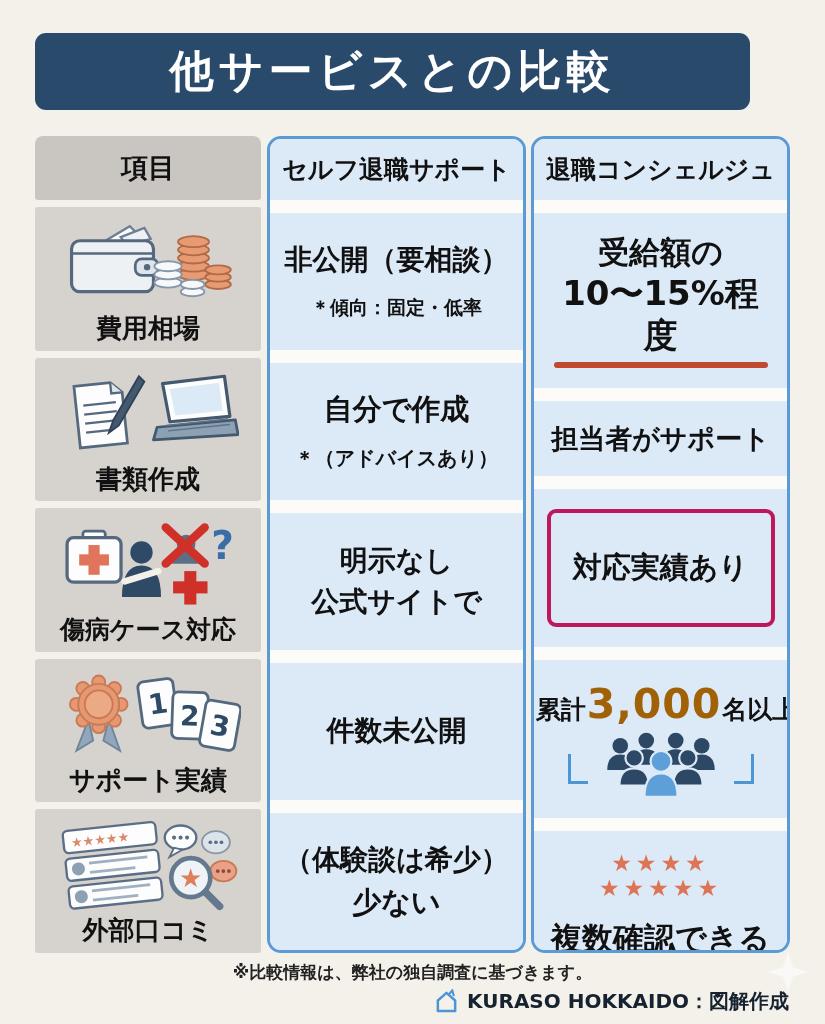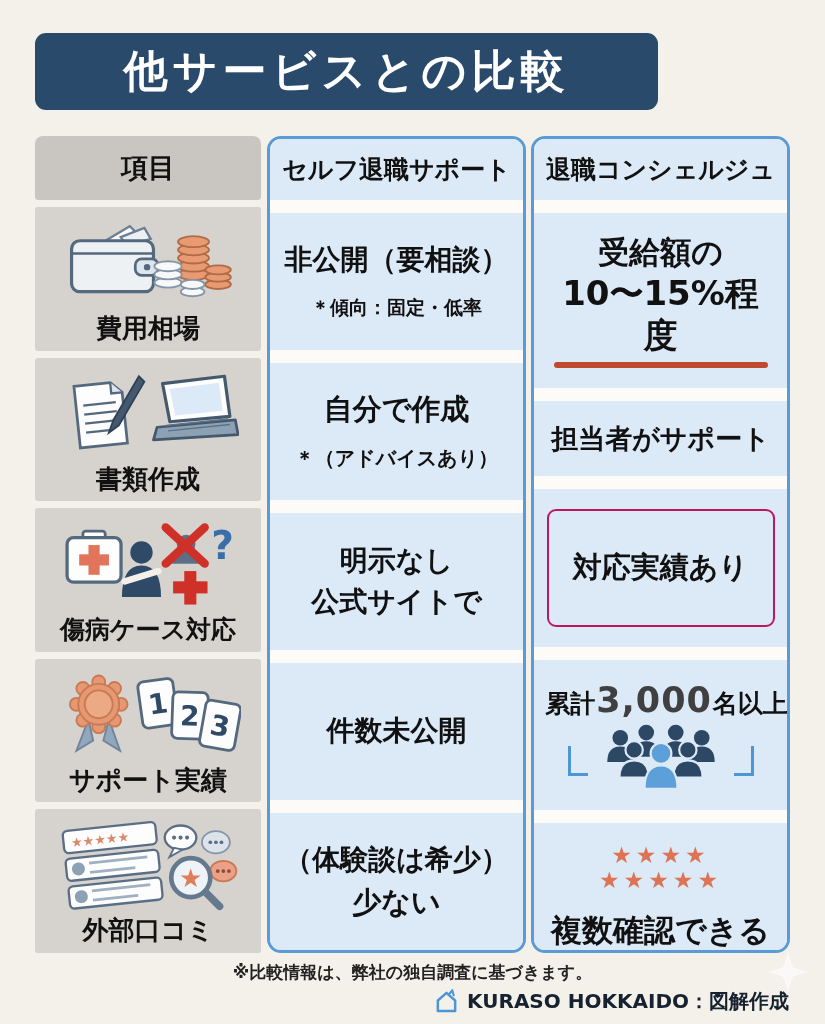--- a/index.html
+++ b/index.html
@@ -1,21 +1,21 @@
 <!DOCTYPE html>
 <html><head>
 <meta charset="utf-8">
 <style>
   * { margin:0; padding:0; box-sizing:border-box; }
   html,body { width:825px; height:1024px; }
   body { font-family:"DejaVu Sans", sans-serif; background:#f4f1ea; position:relative; overflow:hidden; color:#111; }
 
   .canvas { position:absolute; inset:0; width:825px; height:1024px; background:#f4f1ea; }
 
-  .title-bar { position:absolute; left:35px; top:33px; width:623px; height:77px;
+  .title-bar { position:absolute; left:35px; top:33px; width:715px; height:77px;
     background:#2a4a6b; border-radius:11px; display:flex; align-items:center; justify-content:center; }
   .title-text { color:#ffffff; font-size:44px; font-weight:bold; letter-spacing:5px; }
 
   .col { position:absolute; top:136px; height:817px; display:flex; flex-direction:column; }
 
   
   .col-items { left:35px; width:226px; gap:7px; }
   .items-header { flex:0 0 64px; background:#c9c6c1; border-radius:8px 8px 3px 3px;
     display:flex; align-items:center; justify-content:center; font-size:27px; font-weight:bold; }
   .item-cell { flex:1 1 0; background:#d6d3ce; border-radius:3px; display:flex; flex-direction:column;
@@ -34,27 +34,27 @@
     justify-content:center; text-align:center; padding:20px; }
 
   .cell-main { font-size:28px; font-weight:bold; line-height:1.3; white-space:nowrap; }
   .cell-sub  { font-size:19px; font-weight:bold; margin-top:16px; white-space:nowrap; }
   .cell-line { font-size:28px; font-weight:bold; line-height:1.45; white-space:nowrap; }
 
   .big-line1 { font-size:31px; font-weight:bold; line-height:1.25; }
   .big-line2 { font-size:34px; font-weight:bold; line-height:1.25; }
   .underbar { height:6px; width:214px; background:#bf4a2f; border-radius:3px; margin-top:5px; }
 
-  .highlight-box { border:2px solid #be185d; border-radius:9px; background:#dce9f7;
+  .highlight-box { border:4px solid #be185d; border-radius:9px; background:#dce9f7;
     width:228px; height:118px; display:flex; align-items:center; justify-content:center;
     font-size:29px; font-weight:bold; white-space:nowrap; }
 
   .tally-line { display:flex; align-items:baseline; white-space:nowrap;margin-left:12px; }
   .tally-prefix, .tally-suffix { font-size:25px; font-weight:bold; }
-  .tally-number { font-size:35px; font-weight:bold; color:#404040; letter-spacing:1px; padding:0 1px;text-align:center; }
+  .tally-number { font-size:41px; font-weight:bold; color:#a16207; letter-spacing:1px; padding:0 1px;text-align:center; }
   .people-row { display:flex; align-items:flex-end; gap:8px; margin-top:2px; }
   .bracket { width:20px; height:30px; margin-bottom:14px; }
   .bracket-left  { border-left:3px solid #4d96d6; border-bottom:3px solid #4d96d6; }
   .bracket-right { border-right:3px solid #4d96d6; border-bottom:3px solid #4d96d6; }
 
   .stars { color:#dd7455; font-size:23px; letter-spacing:4px; line-height:1.1; font-weight:bold; }
   .stars-main { font-size:31px; font-weight:bold; margin-top:17px; white-space:nowrap; }
 
   .footer-note { position:absolute; top:961px; left:0; width:100%; text-align:center;
     font-size:17px; font-weight:bold; color:#222; }

